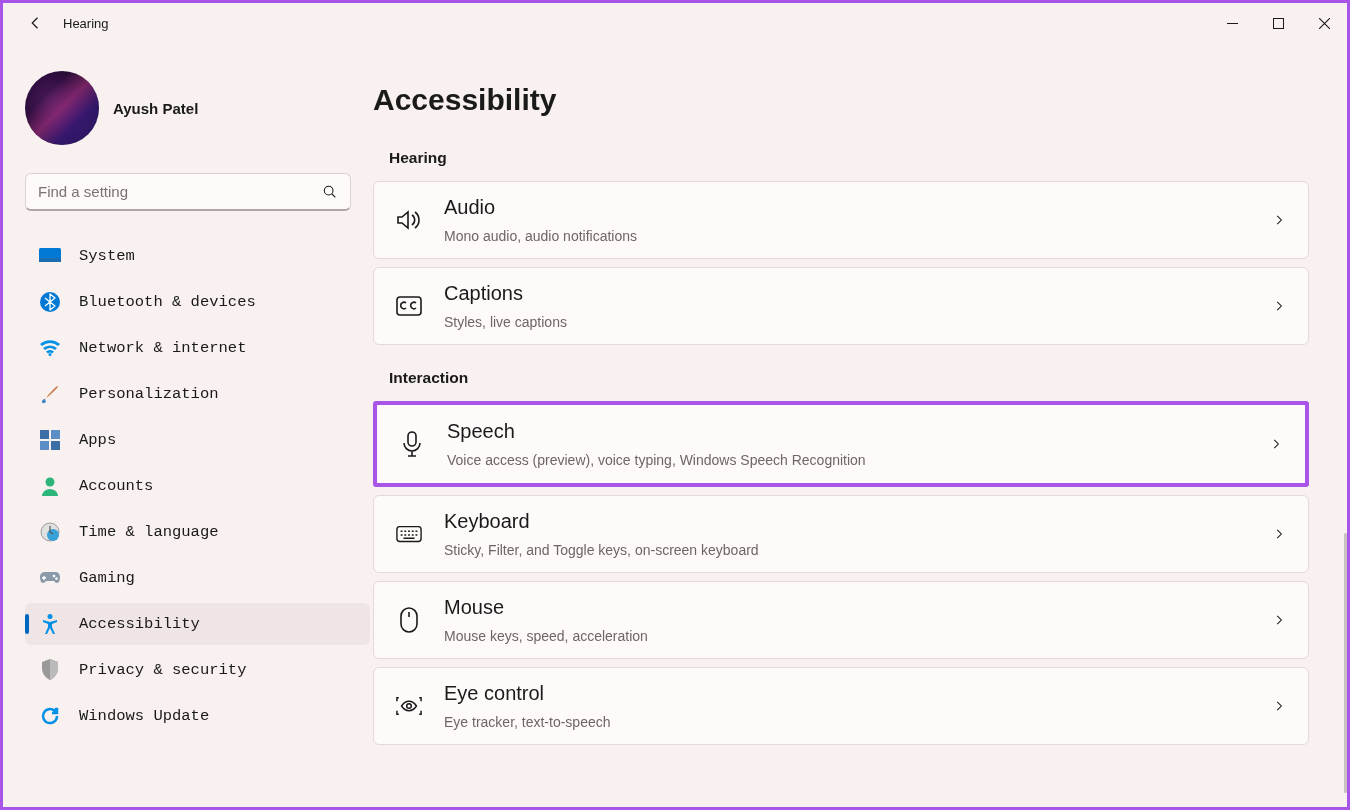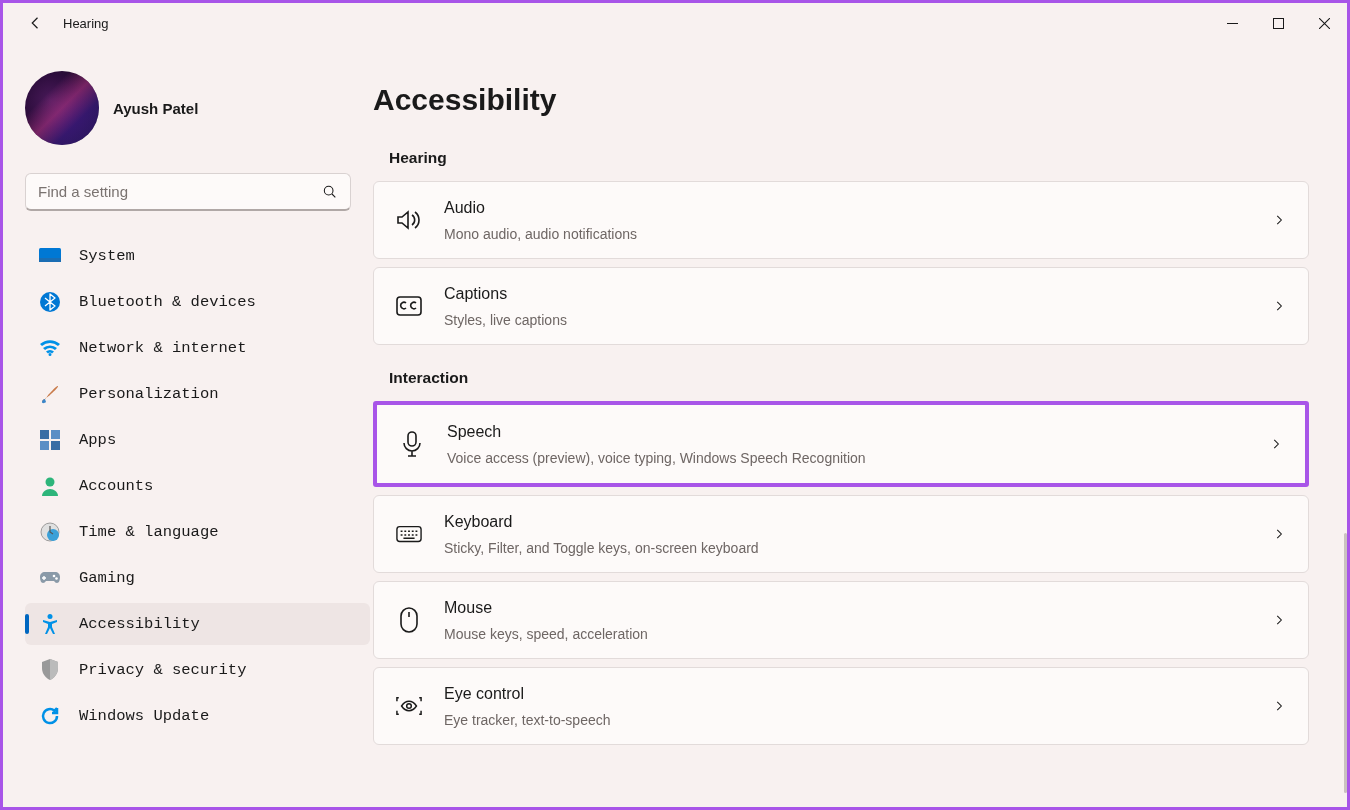--- a/index.html
+++ b/index.html
@@ -66,21 +66,21 @@
   .page-title { font-size: 30px; font-weight: 600; color: #1a1a1a; padding: 40px 0 22px 0; }
   .section-label { font-size: 15.5px; font-weight: 600; color: #1a1a1a; margin: 10px 0 14px 16px; }
 
   .card {
     background: #fdfaf9; border: 1px solid #e2dbda; border-radius: 6px;
     height: 78px; display: flex; align-items: center; padding: 0 22px; gap: 22px;
     margin-bottom: 8px; cursor: pointer;
   }
   .card-ico { width: 26px; height: 26px; display:flex; align-items:center; justify-content:center; flex-shrink:0; }
   .card-text { flex: 1; }
-  .card-title { font-size: 16px; font-weight: 400; color: #1a1a1a; }
+  .card-title { font-size: 20px; font-weight: 400; color: #1a1a1a; }
   .card-sub { font-size: 14px; color: #6e6664; margin-top: 9px; }
   .card-chevron { width: 14px; height: 14px; }
 
   .highlight {
     border: 4px solid #A855E8; border-radius: 3px; margin-bottom: 8px;
   }
   .highlight .card { border: none; margin: 0; border-radius: 2px; }
 
   .scroll-track {
     position: absolute; right: 0; top: 490px; width: 3px; height: 260px;

